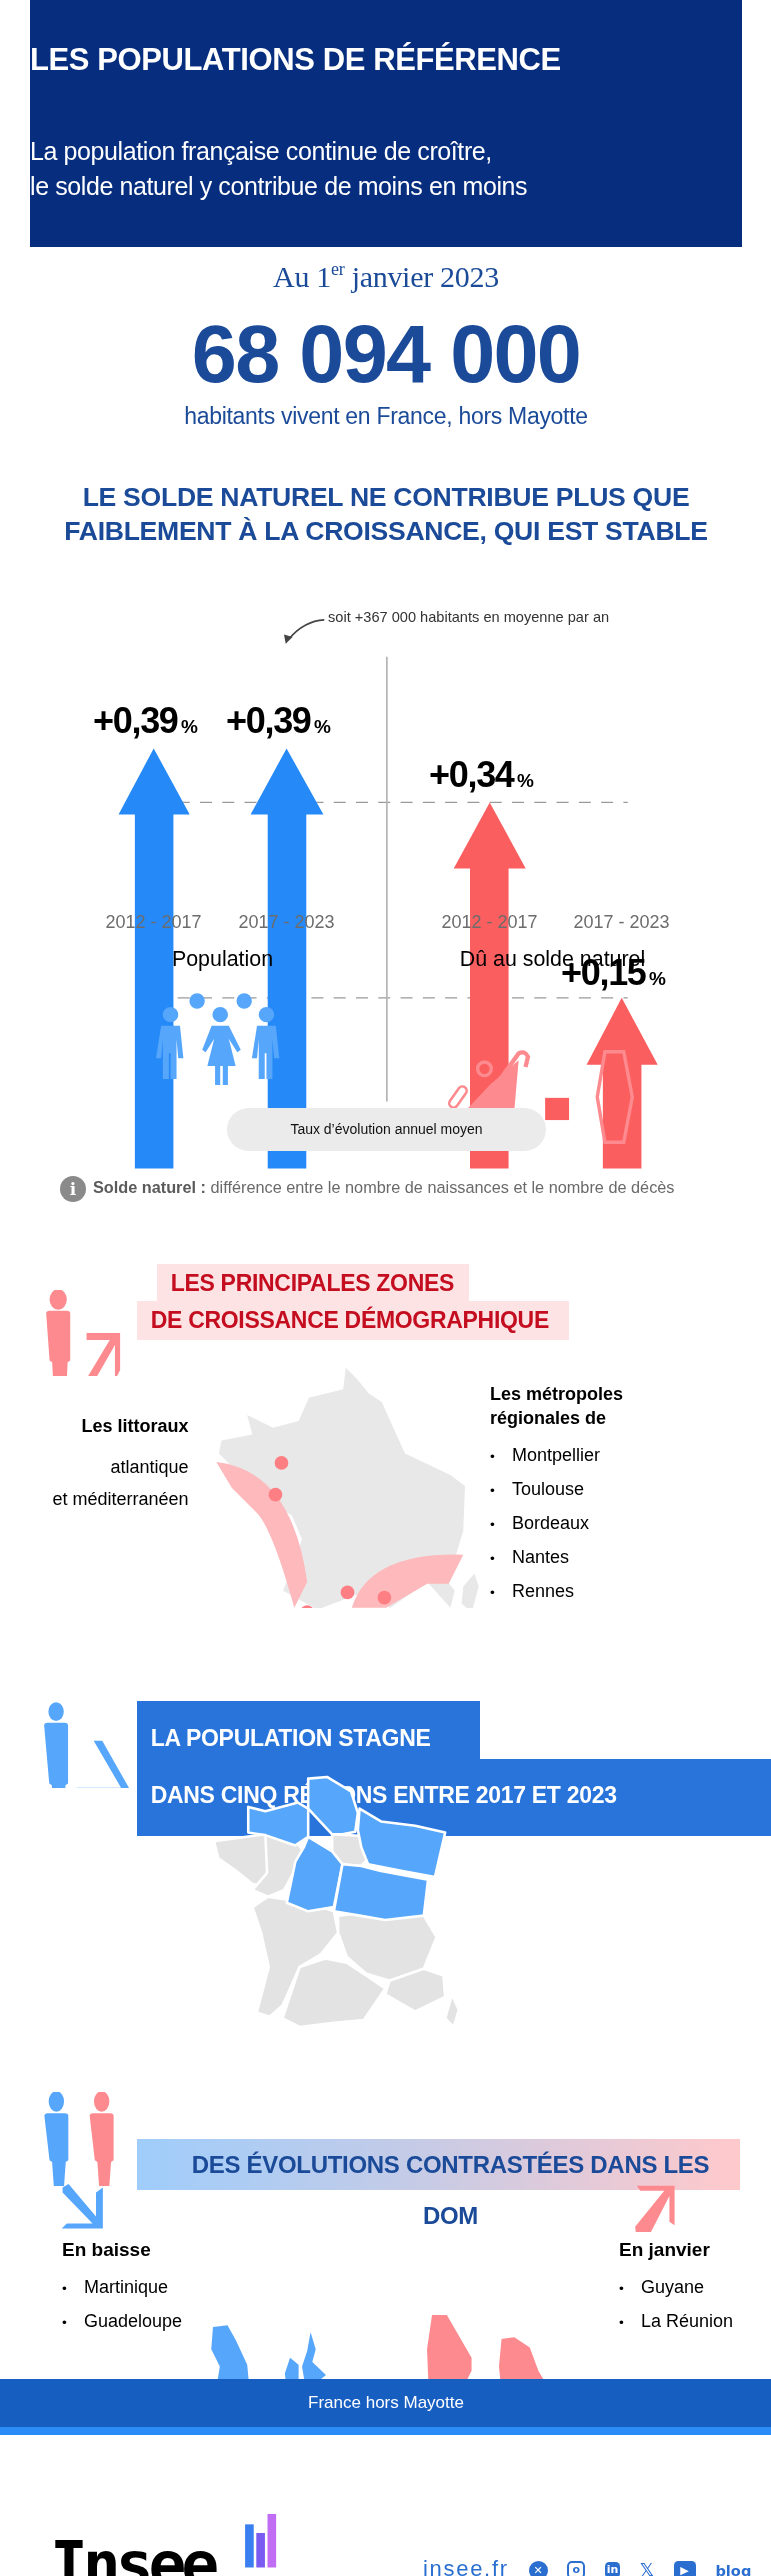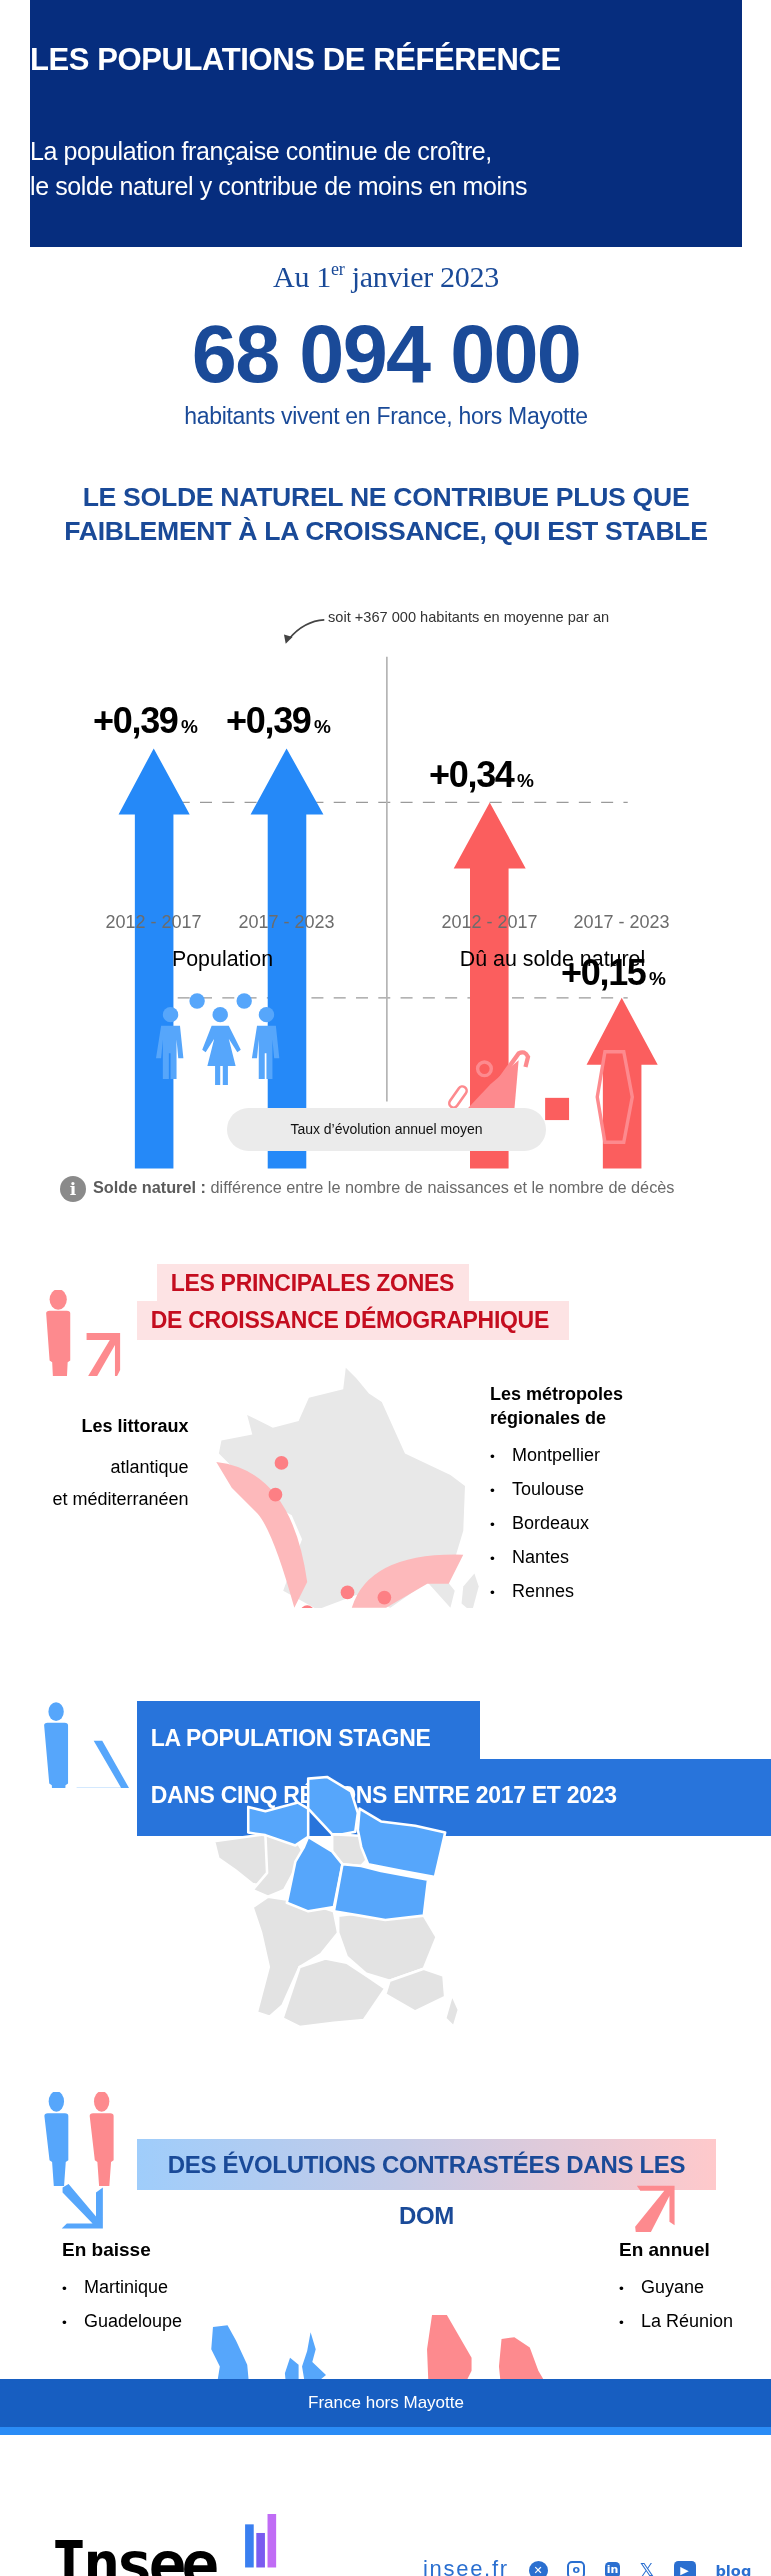--- a/index.html
+++ b/index.html
@@ -23,21 +23,21 @@
   .info-line { left:60px; top:1176px; font-size:16.3px; color:#6a6a6a; white-space:nowrap; }
   .info-icon { display:inline-block; width:26px; height:26px; border-radius:50%; background:#8a8a8a; color:#fff; text-align:center; line-height:26px; font-weight:bold; font-size:17px; vertical-align:middle; margin-right:6.9px; font-family:"DejaVu Serif", serif; }
   .info-line b { color:#5b5b5b; }
   .banner-line { font-weight:bold; font-size:23px; letter-spacing:-0.3px; white-space:nowrap; padding:0 13.7px; line-height:39px; height:39px; }
   .pink-bg { background:#fde3e4; color:#c40d1f; }
   .blue-bg { background:#2874db; color:#fff; }
   .map-text-l { font-size:18px; text-align:right; width:180px; }
   .list { font-size:18px; }
   .list .item { height:34px; line-height:34px; white-space:nowrap; }
   .list .bullet { display:inline-block; width:22px; font-size:13.7px; }
-  .dom-banner { left:137px; top:2139px; width:579px; height:51px; background:linear-gradient(90deg,#9fcdfb 0%,#c4cbe7 45%,#ffc9cb 100%); color:#1a4a98; font-weight:bold; font-size:24px; line-height:51px; text-align:center; letter-spacing:-0.3px; }
+  .dom-banner { left:137px; top:2139px; width:579px; height:51px; background:linear-gradient(90deg,#9fcdfb 0%,#c4cbe7 45%,#ffc9cb 100%); color:#1a4a98; font-weight:bold; font-size:24px; line-height:51px; text-align:center; letter-spacing:-0.3px;padding-left:24px; }
   .dom-head { font-weight:bold; font-size:19px; }
   .footer-band { left:0; top:2379px; width:772px; height:48px; background:#175ec1; color:#fff; text-align:center; line-height:48px; font-size:17px; border-bottom:8.6px solid #2a8cf6; }
   .insee-logo { left:50px; top:2533px; }
   .logo-text { font-family:"DejaVu Sans Mono", monospace; font-weight:bold; font-size:63px; letter-spacing:-5.1px; line-height:63px; color:#000; }
   .socials { left:423px; top:2556px; color:#2a6fd0; font-size:22px; letter-spacing:1.7px; white-space:nowrap; }
   .soc-icon { display:inline-block; width:19px; height:19px; border-radius:4.3px; background:#2a6fd0; color:#fff; font-size:11px; line-height:19px; text-align:center; margin-left:12px; vertical-align:middle; letter-spacing:0; font-family:"DejaVu Sans", sans-serif; font-weight:bold; }
   .soc-icon.outline { background:transparent; border:2.6px solid #2a6fd0; width:13.7px; height:13.7px; line-height:13.7px; color:#2a6fd0; border-radius:5.1px; }
   .soc-icon.plain { background:transparent; color:#2a6fd0; font-size:17px; width:auto; }
 </style>
 </head>
@@ -214,21 +214,21 @@
 </svg>
 <svg class="abs" style="left:630px; top:2184px;" width="48" height="48" viewBox="0 0 56 56">
   <polygon points="8,2 52,2 52,48 46,44 46,14 10,84 6,50 40,8 12,8" fill="#fd8a8e"></polygon>
 </svg>
 
 <div class="abs dom-head" style="left:62px; top:2239px;">En baisse</div>
 <div class="abs list" style="left:62px; top:2270px;">
   <div class="item"><span class="bullet">•</span><span>Martinique</span></div>
   <div class="item"><span class="bullet">•</span><span>Guadeloupe</span></div>
 </div>
-<div class="abs dom-head" style="left:619px; top:2239px;">En annuel</div>
+<div class="abs dom-head" style="left:619px; top:2239px;">En janvier</div>
 <div class="abs list" style="left:619px; top:2270px;">
   <div class="item"><span class="bullet">•</span><span>Guyane</span></div>
   <div class="item"><span class="bullet">•</span><span>La Réunion</span></div>
 </div>
 
 <svg class="abs" style="left:206px; top:2315px;" width="377" height="137" viewBox="0 0 440 160">
   <path d="M8,14 L25,12 L35,30 L48,58 L50,80 L52,100 L40,112 L28,95 L18,105 L12,85 L16,60 L6,40 Z" fill="#56a6fb"></path>
   <path d="M98,50 L108,58 L108,80 L113,95 L110,110 L100,118 L95,100 L92,68 Z M112,60 L118,42 L122,20 L128,40 L124,55 L140,70 L128,80 L115,78 Z M128,102 L135,110 L132,122 L126,118 Z" fill="#56a6fb"></path>
   <path d="M265,-8 L280,-2 L310,50 L310,65 L290,105 L285,140 L270,138 L260,140 L252,120 L260,90 L258,40 Z" fill="#fd8a8e"></path>
   <path d="M345,28 L360,26 L378,38 L388,65 L398,82 L395,112 L378,120 L355,110 L345,90 L342,60 Z" fill="#fd8a8e"></path>

